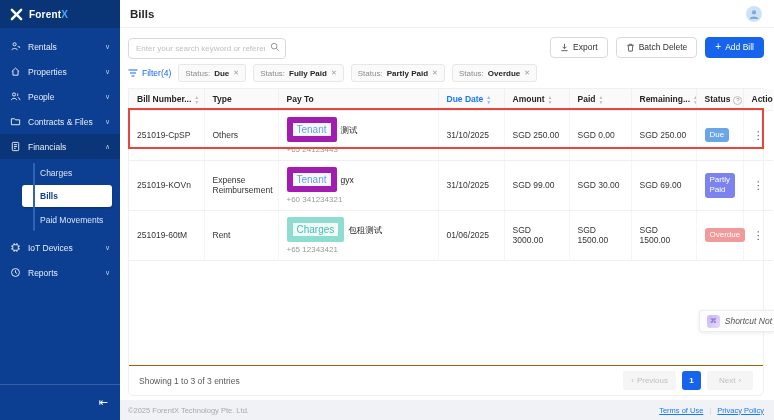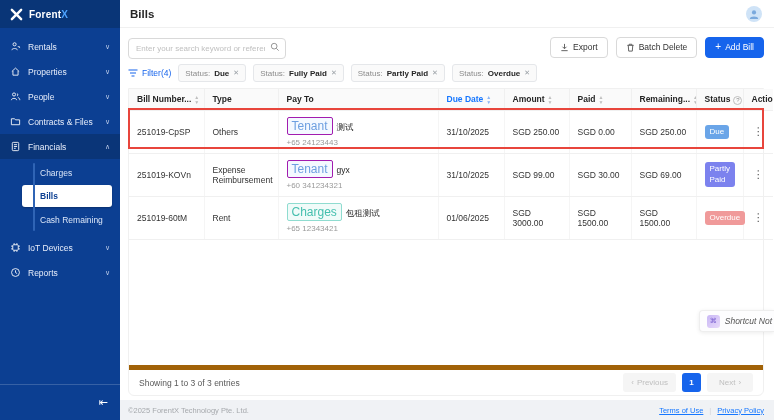--- a/index.html
+++ b/index.html
@@ -56,34 +56,34 @@
   table { width:100%; border-collapse:collapse; table-layout:fixed; }
   th { background:#fafafa; font-size:8.5px; font-weight:bold; color:#262626; text-align:left; padding:5px 8px; border-bottom:1px solid #f0f0f0; border-right:1px solid #f0f0f0; white-space:nowrap; overflow:hidden; }
   th:last-child { border-right:none; }
   td { font-size:8.5px; color:#333; padding:6px 8px; border-bottom:1px solid #f0f0f0; border-right:1px solid #f5f5f5; vertical-align:middle; height:40px; }
   td:last-child { border-right:none; }
   .th-blue { color:#1677ff; }
   .sorter { display:inline-flex; flex-direction:column; vertical-align:middle; margin-left:3px; line-height:0; }
   .sorter span { font-size:5px; color:#bfbfbf; line-height:5px; }
   .th-blue .sorter span { color:#8ab5f5; }
   .q-circle { display:inline-flex; align-items:center; justify-content:center; width:9px; height:9px; border:1px solid #bfbfbf; border-radius:50%; font-size:6px; color:#8c8c8c; margin-left:3px; vertical-align:middle; font-weight:normal; }
-  .pay-tag { display:inline-block; border:1px solid #a21caf; color:#6d9fe0; background:#f4f9ff; font-size:12px; border-radius:2px; padding:1px 4px; margin-right:4px; }
+  .pay-tag { display:inline-block; border:6px solid #a21caf; color:#6d9fe0; background:#f4f9ff; font-size:10px; border-radius:2px; padding:1px 4px; margin-right:4px; }
   .pay-tag.landlord { border-color:#8fdcd0; color:#45bfae; background:#f0fbf9; }
   .pay-name { font-size:8.5px; color:#262626; }
   .pay-phone { font-size:8px; color:#9a9a9a; margin-top:3px; }
   .badge { display:inline-block; color:#fff; font-size:8px; border-radius:3px; padding:2px 5px; line-height:1.3; }
   .badge.due { background:#6aa5e8; }
   .badge.partly { background:#7c82ee; }
   .badge.overdue { background:#f09a9a; }
   .dots { font-size:11px; color:#595959; text-align:center; cursor:pointer; letter-spacing:0; }
   td.actions-cell { text-align:center; }
   .row-highlight { position:absolute; left:-1px; right:-1px; top:19px; height:41px; border:2px solid #e8453c; pointer-events:none; }
 
   .card-spacer { flex:1; }
-  .card-footer { height:30px; border-top:5px solid #a16207; display:flex; align-items:center; justify-content:space-between; padding:0 10px; }
+  .card-footer { height:30px; border-top:1px solid #a16207; display:flex; align-items:center; justify-content:space-between; padding:0 10px; }
   .summary { font-size:8.5px; color:#595959; }
   .pager { display:flex; align-items:center; gap:6px; }
   .page-btn { height:19px; min-width:46px; background:#f5f5f5; border:none; border-radius:3px; color:#bfbfbf; font-size:8px; display:inline-flex; align-items:center; justify-content:center; gap:3px; padding:0 8px; cursor:pointer; font-family:"Liberation Sans",sans-serif; }
   .page-num { height:19px; width:19px; min-width:19px; background:#1664ec; color:#fff; font-weight:bold; padding:0; }
 
   
   .bottombar { position:absolute; left:0; right:0; bottom:0; height:20px; background:#f0f2f5; display:flex; align-items:center; justify-content:space-between; padding:0 10px 0 8px; }
   .copyright { font-size:7.5px; color:#a6a9ad; }
   .legal { display:flex; align-items:center; gap:6px; font-size:7.5px; }
   .legal a { color:#1677ff; text-decoration:underline; cursor:pointer; }
@@ -148,21 +148,21 @@
       </div>
 
       <div class="submenu">
         <div class="sub-item">
           <span>Charges</span>
         </div>
         <div class="sub-item active">
           <span>Bills</span>
         </div>
         <div class="sub-item">
-          <span>Cash Remaining</span>
+          <span>Paid Movements</span>
         </div>
       </div>
 
       <div class="nav-item">
         <svg class="nicon" viewBox="0 0 12 12">
             <rect x="3" y="3" width="6" height="6" rx="1" stroke="#fff" stroke-width="1" fill="none"></rect>
             <path d="M4.5 1.2 V3 M7.5 1.2 V3 M4.5 9 V10.8 M7.5 9 V10.8 M1.2 4.5 H3 M1.2 7.5 H3 M9 4.5 H10.8 M9 7.5 H10.8" stroke="#fff" stroke-width="1"></path>
           </svg>
         <span class="nlabel">IoT Devices</span>
         <span class="chev">∨</span>

